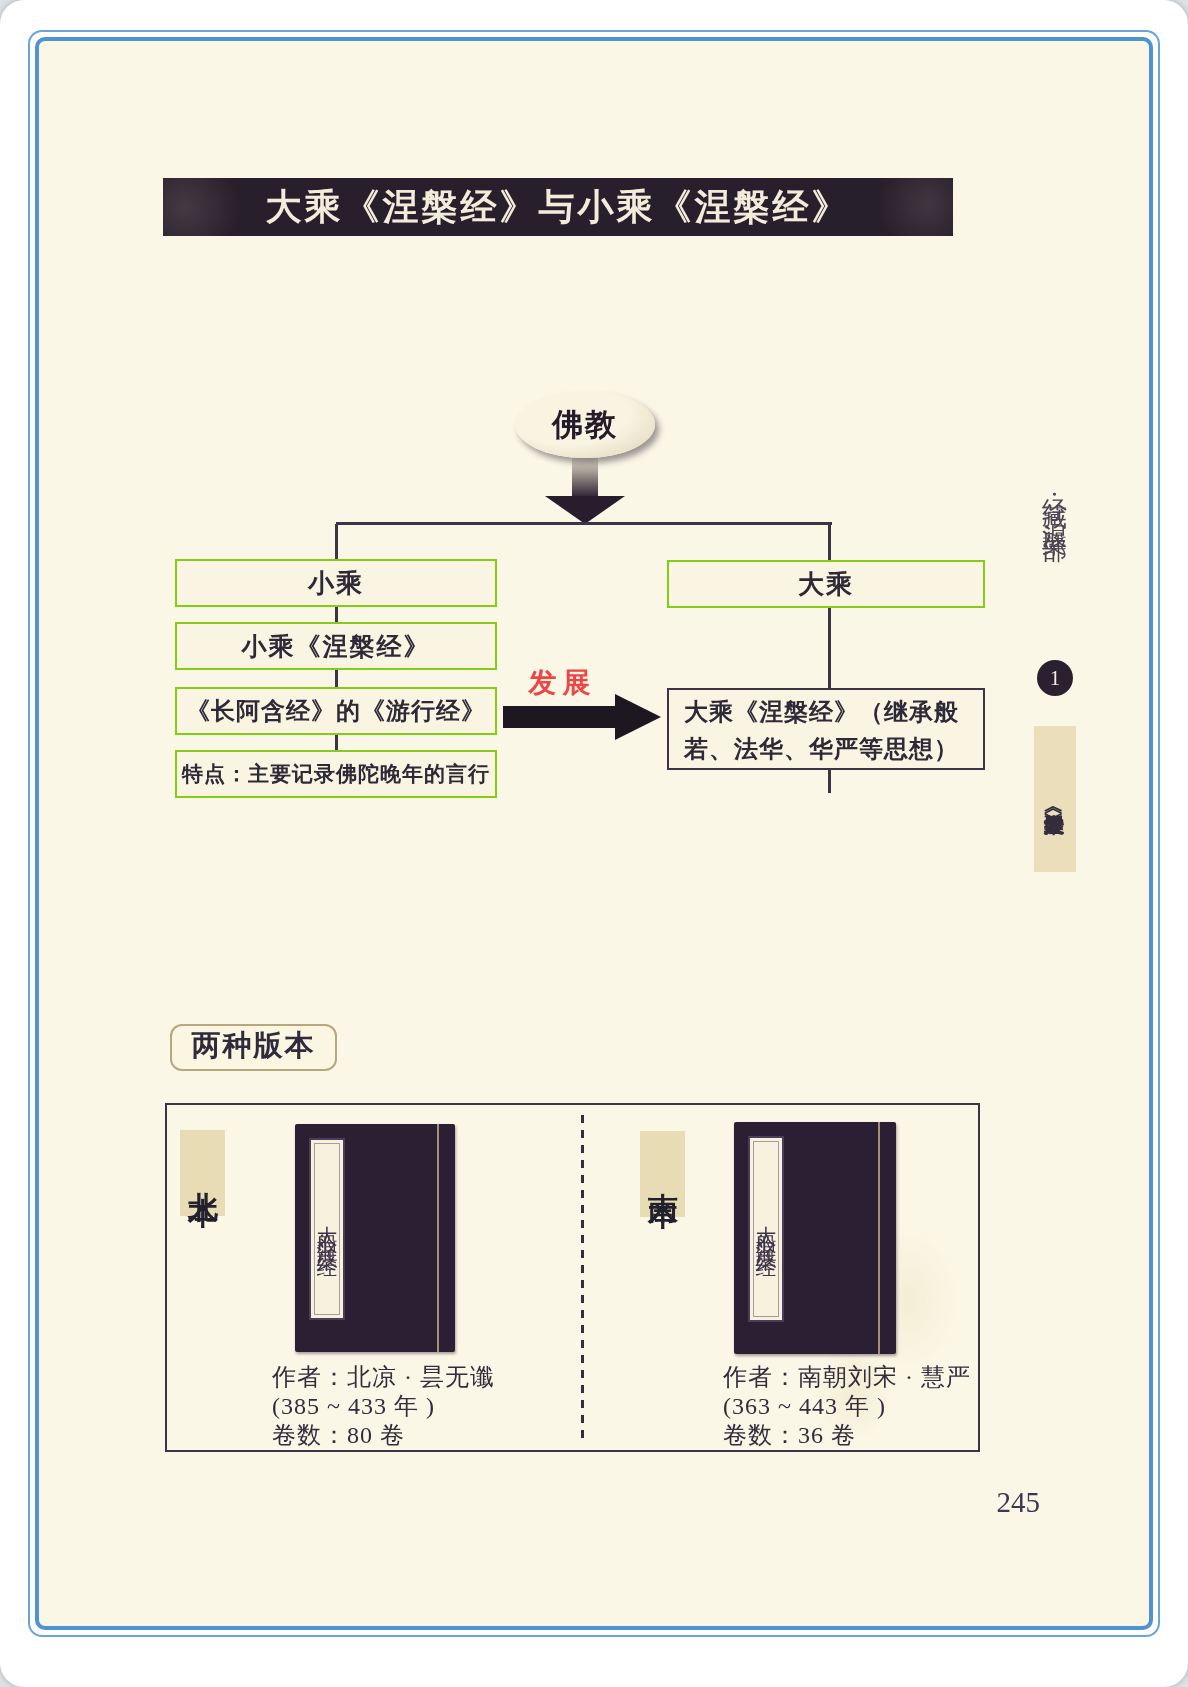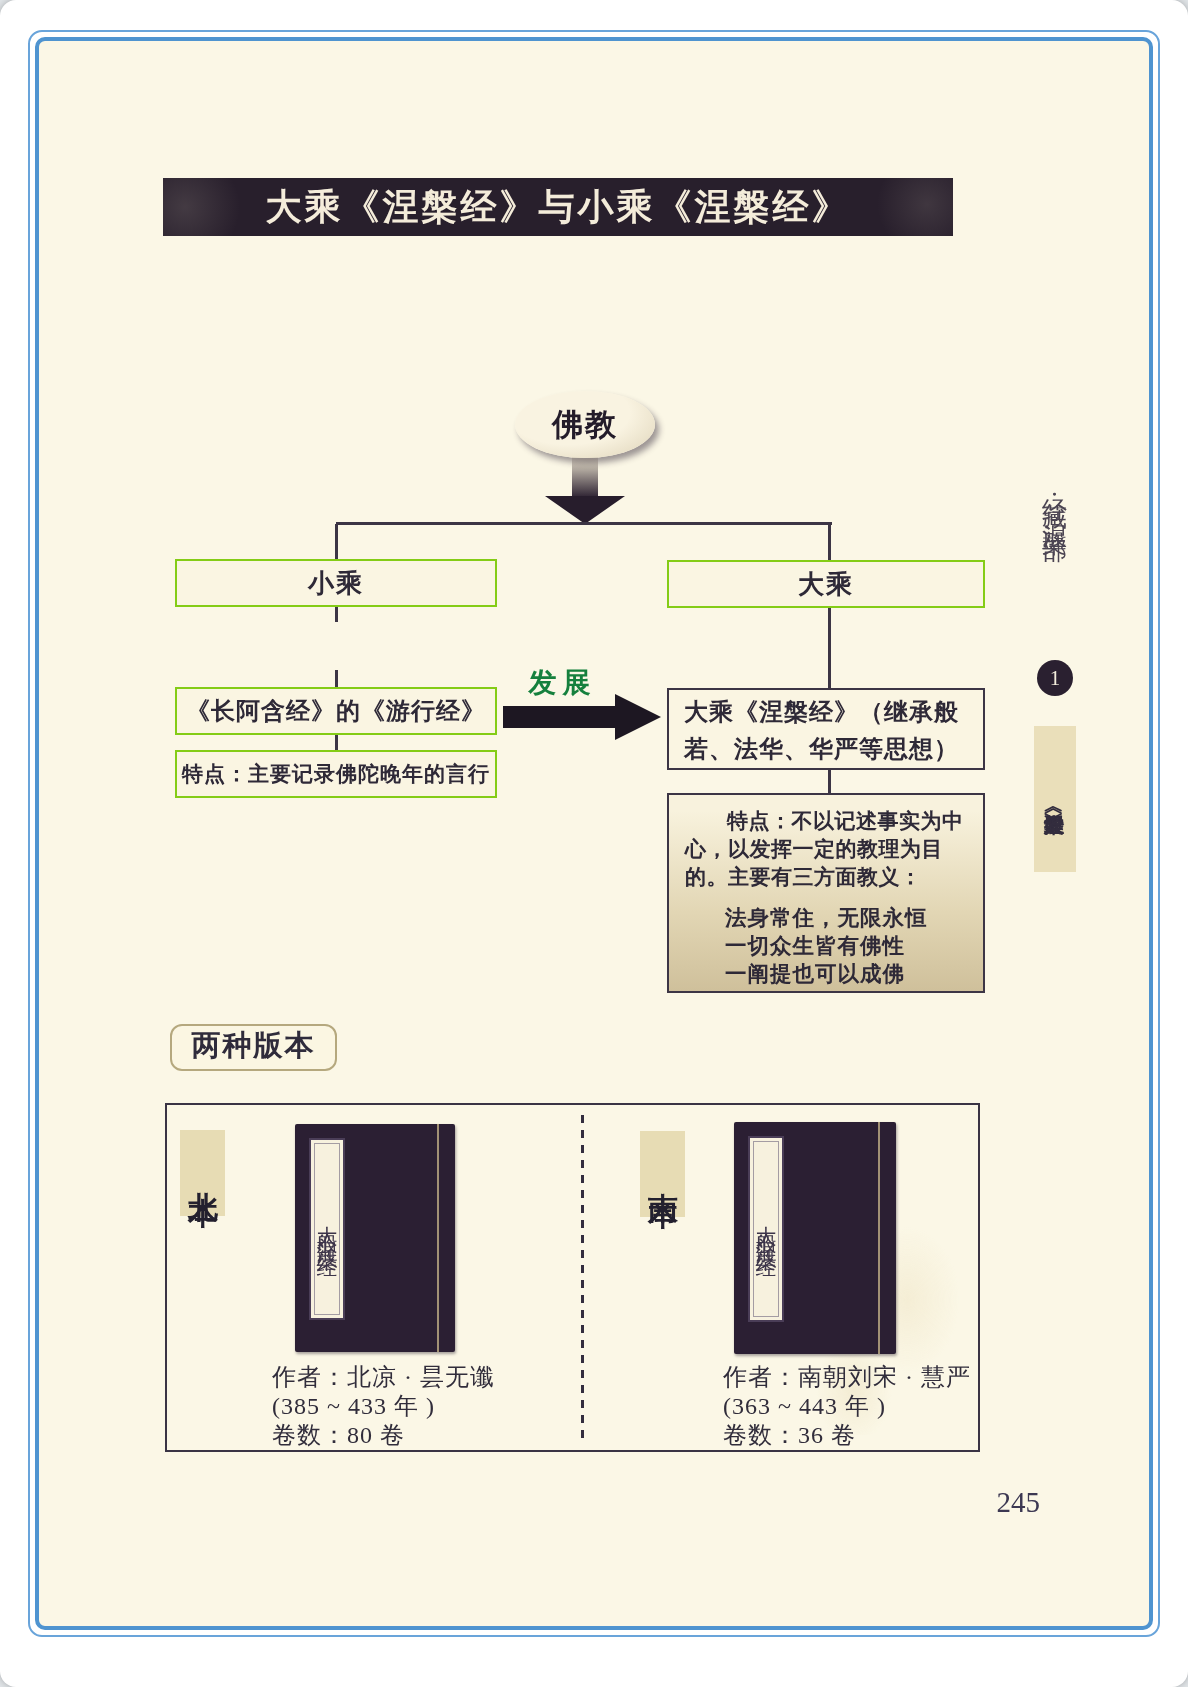--- a/index.html
+++ b/index.html
@@ -1,20 +1,20 @@
 <!DOCTYPE html>
 <html><head>
 <meta charset="utf-8">
 <style>
   * { margin:0; padding:0; box-sizing:border-box; }
   html,body { background:#dfe3e6; }
   body { font-family:"Liberation Sans", sans-serif; }
   #page {
     position:relative; width:1188px; height:1687px; margin:0 auto;
-    background:#ffffff; border-radius:16px; overflow:hidden;
+    background:#ffffff; border-radius:24px; overflow:hidden;
     box-shadow:0 0 6px rgba(0,0,0,.25);
   }
   
   .frame-outer {
     position:absolute; left:28px; right:28px; top:30px; bottom:50px;
     border:2px solid #69a4da; border-radius:14px;
   }
   .frame-inner {
     position:absolute; left:35px; right:35px; top:37px; bottom:57px;
     border:4px solid #4f94d0; border-radius:10px; background:#fbf7e6;
@@ -76,21 +76,21 @@
   .rbox3 {
     background:linear-gradient(#f8f2dd 8%, #e2d6b4 60%, #cfc09b);
     border:2px solid #3c3545; padding:12px 16px 10px 16px;
     color:#2e2937; font-family:"Liberation Serif", serif;
   }
   .rbox3 p { font-size:21px; font-weight:bold; line-height:28px; text-indent:2em; letter-spacing:.5px; }
   .rbox3 .glist { margin-top:13px; padding-left:40px; }
   .rbox3 .glist div { font-size:21.5px; font-weight:bold; line-height:28px; letter-spacing:1px; }
 
   .devlabel { left:505px; top:664px; width:115px; text-align:center;
-    font-size:28px; font-weight:bold; color:#15803d; letter-spacing:6px; }
+    font-size:28px; font-weight:bold; color:#ef4444; letter-spacing:6px; }
   .devbody { left:503px; top:706px; width:113px; height:22px; background:#1d1722; }
   .devhead { left:615px; top:694px; width:0; height:0;
     border-top:23px solid transparent; border-bottom:23px solid transparent;
     border-left:46px solid #1d1722; }
 
   
   .vtext { writing-mode:vertical-rl; text-orientation:mixed; }
   .series { left:1038px; top:478px; height:185px;
     font-size:25px; color:#4b4452; letter-spacing:6px; font-family:"Liberation Serif", serif; }
   .volcircle { left:1037px; top:660px; width:36px; height:36px; border-radius:50%;
@@ -158,43 +158,38 @@
   <div class="abs stub" style="left:828px;top:524px;height:36px;"></div>
   <div class="abs stub" style="left:335px;top:607px;height:15px;"></div>
   <div class="abs stub" style="left:335px;top:670px;height:17px;"></div>
   <div class="abs stub" style="left:335px;top:735px;height:15px;"></div>
   <div class="abs stub" style="left:828px;top:608px;height:80px;"></div>
   <div class="abs stub" style="left:828px;top:770px;height:23px;"></div>
 
   <div class="abs fbox f26" style="left:175px;top:559px;width:322px;height:48px;">
     <span>小乘</span>
   </div>
+  <div class="abs fbox f26" style="left:175px;top:622px;width:322px;height:48px;font-size:25px;">
+    <span>小乘《涅槃经》</span>
+  </div>
   <div class="abs fbox f24" style="left:175px;top:687px;width:322px;height:48px;">
     <span>《长阿含经》的《游行经》</span>
   </div>
   <div class="abs fbox f21" style="left:175px;top:750px;width:322px;height:48px;">
     <span>特点：主要记录佛陀晚年的言行</span>
   </div>
 
   <div class="abs devlabel">发展</div>
   <div class="abs devbody"></div>
   <div class="abs devhead"></div>
 
   <div class="abs fbox f26" style="left:667px;top:560px;width:318px;height:48px;">
     <span>大乘</span>
   </div>
   <div class="abs rbox2" style="left:667px;top:688px;width:318px;height:82px;">大乘《涅槃经》（继承般若、法华、华严等思想）</div>
-  <div class="abs rbox3" style="left:667px;top:793px;width:318px;height:200px;">
-    <p>特点：不以记述事实为中心，以发挥一定的教理为目的。主要有三方面教义：</p>
-    <div class="glist">
-      <div>法身常住，无限永恒</div>
-      <div>一切众生皆有佛性</div>
-      <div>一阐提也可以成佛</div>
-    </div>
-  </div>
 
   <div class="abs vtext series">经藏·涅槃部</div>
   <div class="abs volcircle">
     <span>1</span>
   </div>
   <div class="abs vstrip">
     <span class="vtext">《大般涅槃经》</span>
   </div>
 
   <div class="abs secheading">

